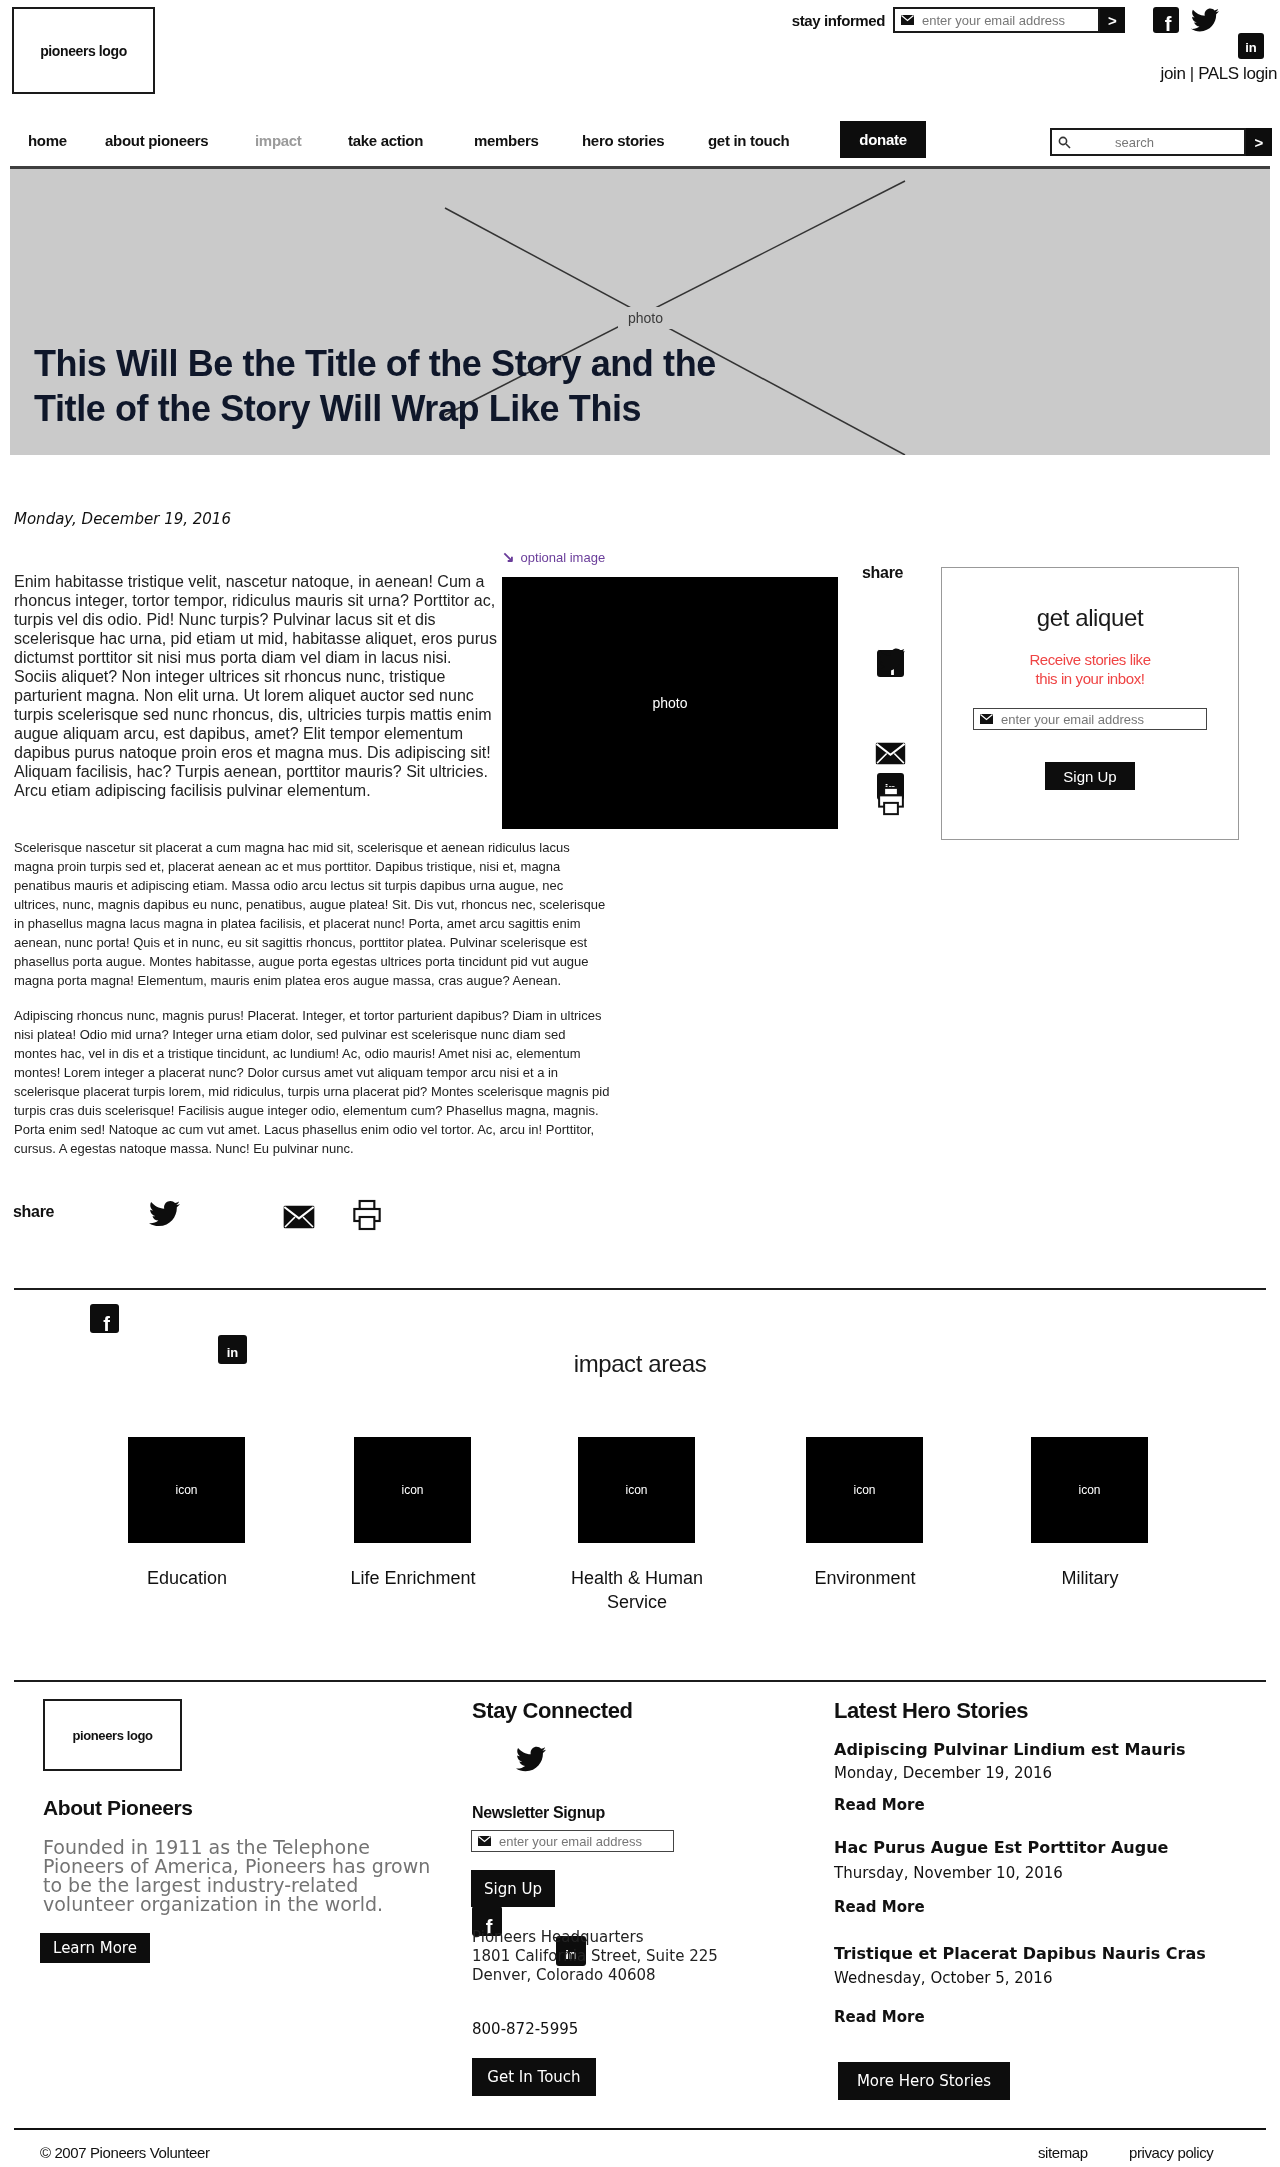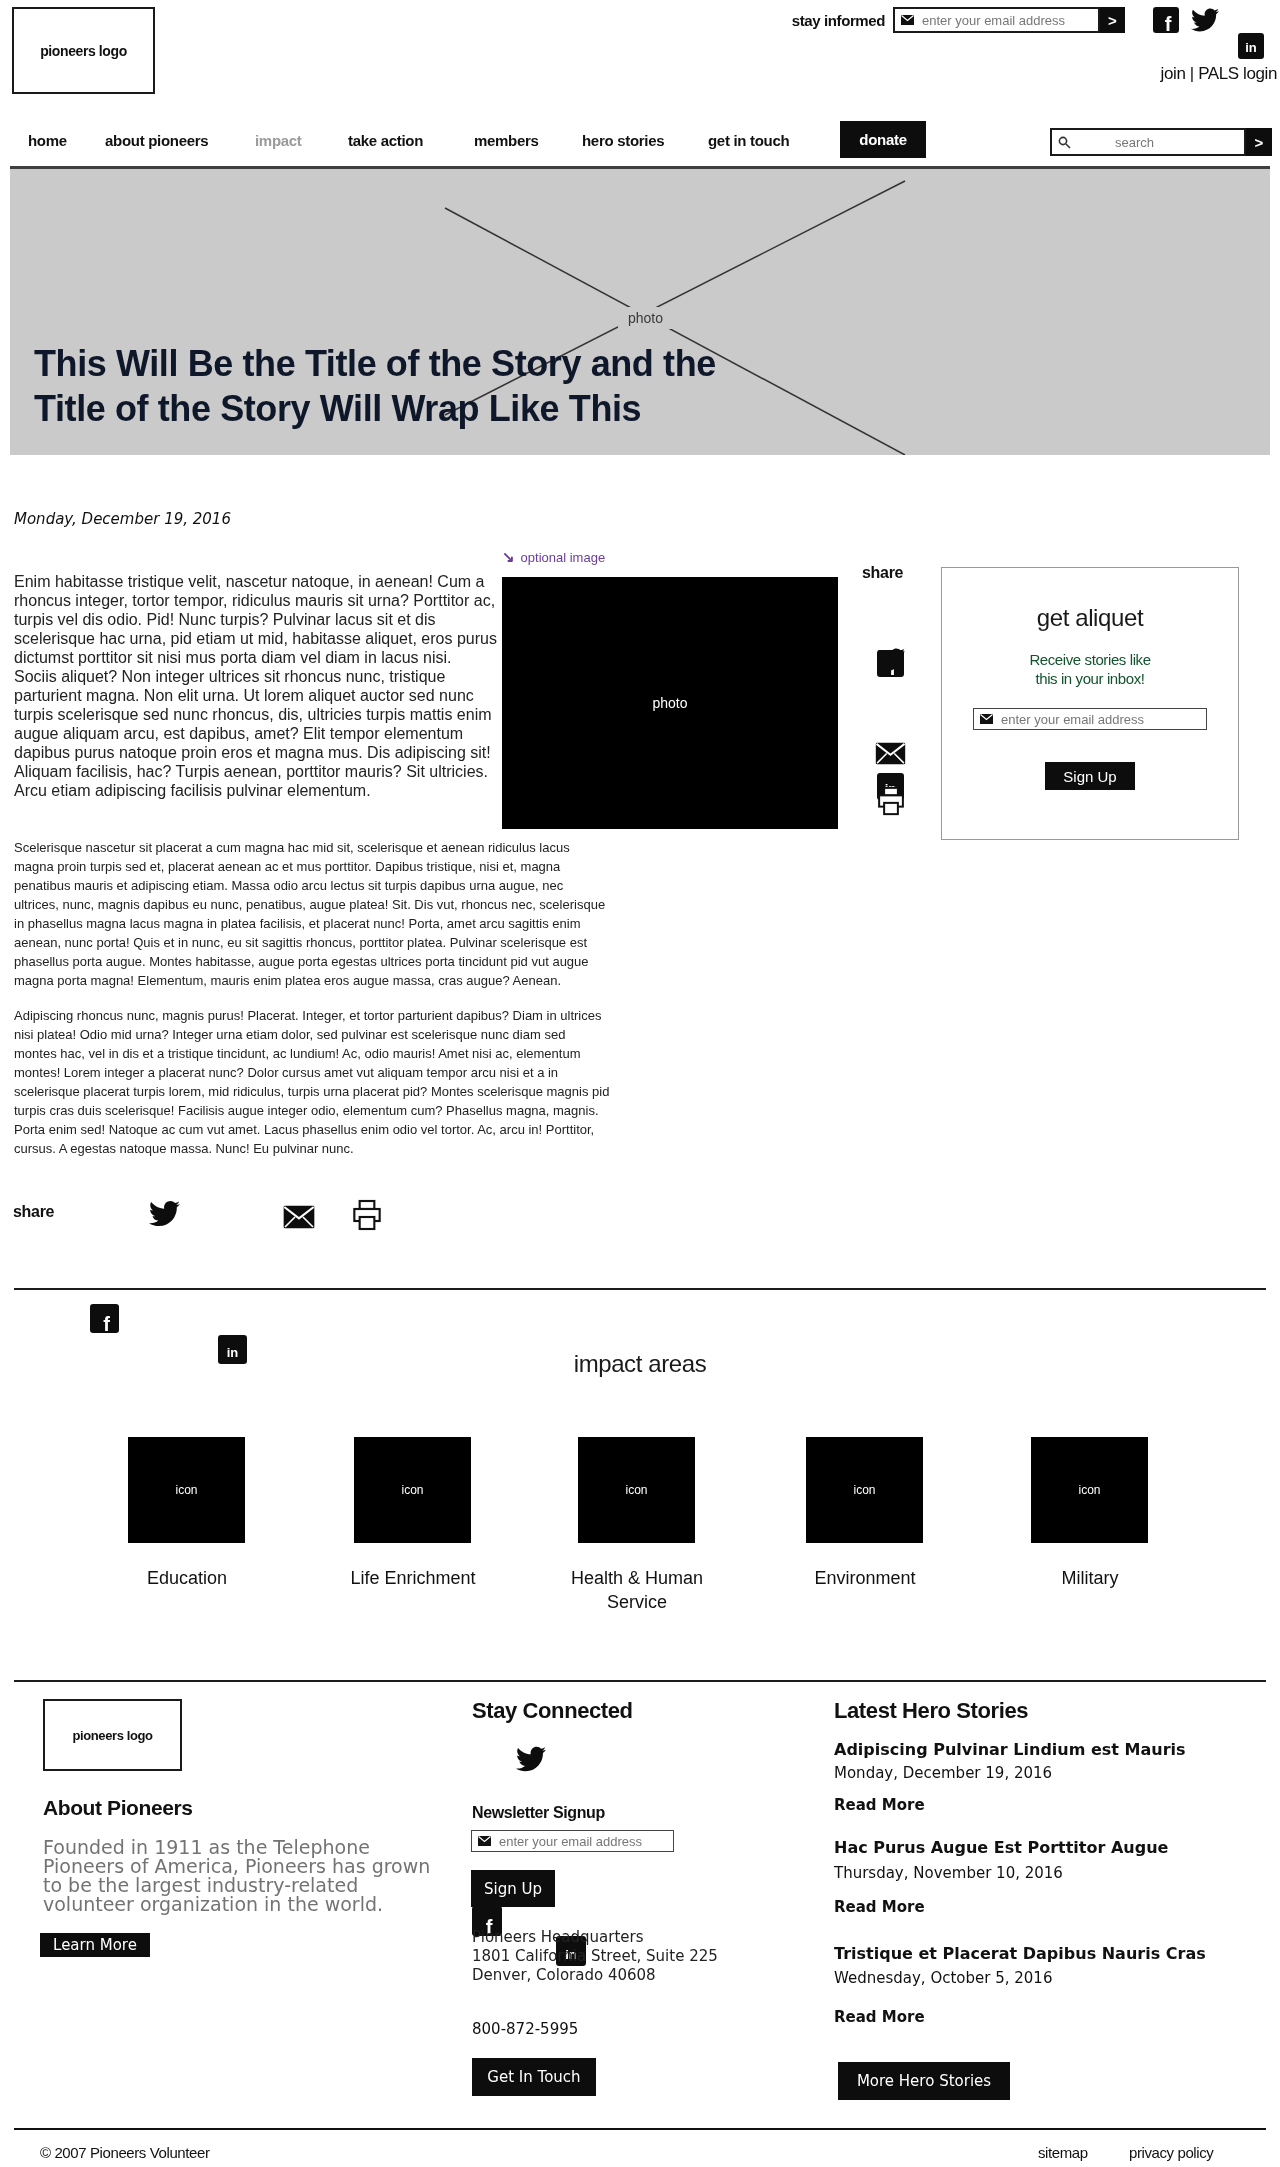--- a/index.html
+++ b/index.html
@@ -140,21 +140,21 @@
   <div class="abs" style="left:876px;top:786px;width:30px;height:30px;cursor:pointer;">
       <svg viewBox="0 0 24 24" width="100%" height="100%">
         <rect x="6.5" y="1.5" width="11" height="6" fill="#fff" stroke="#111" stroke-width="1.6"></rect>
         <rect x="2.5" y="7.5" width="19" height="9" fill="#fff" stroke="#111" stroke-width="1.6"></rect>
         <rect x="6.5" y="13.5" width="11" height="9" fill="#fff" stroke="#111" stroke-width="1.6"></rect>
       </svg>
     </div>
 
   <div class="abs" style="left:941px;top:567px;width:296px;height:271px;border:1px solid #999;background:#fff;">
     <div class="cond" style="margin-top:36px;text-align:center;font-size:24px;color:#1a1a1a;">get aliquet</div>
-    <div class="cond" style="margin-top:18px;text-align:center;font-size:15px;line-height:19px;color:#14532d;">
+    <div class="cond" style="margin-top:18px;text-align:center;font-size:15px;line-height:19px;color:#ef4444;">
       <div>Receive stories like</div>
       <div>this in your inbox!</div>
     </div>
     <div class="input-wrap thin" style="margin:20px auto 0;width:234px;height:22px;">
       <span>
           <svg width="13" height="10" viewBox="0 0 13 10">
             <rect width="13" height="10" fill="#111"></rect>
             <path d="M0.5 0.5 6.5 5.5 12.5 0.5" stroke="#fff" fill="none" stroke-width="1.2"></path>
           </svg>
         </span>
@@ -216,21 +216,21 @@
   <div class="abs" style="left:755px;top:1566px;width:220px;text-align:center;font-size:18px;line-height:24px;">Environment</div>
   <div class="abs" style="left:980px;top:1566px;width:220px;text-align:center;font-size:18px;line-height:24px;">Military</div>
 
   <div class="abs divider" style="left:14px;top:1680px;width:1252px;"></div>
 
   <div class="abs wirebox" style="left:43px;top:1699px;width:135px;height:68px;border-width:2px;">
     <span class="cond" style="font-weight:bold;font-size:13px;">pioneers logo</span>
   </div>
   <div class="abs cond" style="left:43px;top:1796px;font-size:21px;font-weight:bold;">About Pioneers</div>
   <div class="abs body-font" style="left:43px;top:1838px;width:390px;font-size:19px;line-height:19px;color:#737373;">Founded in 1911 as the Telephone Pioneers of America, Pioneers has grown to be the largest industry-related volunteer organization in the world.</div>
-  <div class="abs btn body-font" style="left:40px;top:1933px;width:110px;height:24px;font-size:15px;">Learn More</div>
+  <div class="abs btn body-font" style="left:40px;top:1933px;width:110px;height:30px;font-size:15px;">Learn More</div>
 
   <div class="abs cond" style="left:472px;top:1698px;font-size:22px;font-weight:bold;">Stay Connected</div>
   <div class="abs sq-icon" style="left:472px;top:1742px;width:30px;height:30px;">
       <span class="fb-f">f</span>
     </div>
   <div class="abs" style="left:513px;top:1744px;width:36px;height:30px;cursor:pointer;">
       <svg viewBox="0 0 24 24" width="100%" height="100%">
         <path fill="#0d0d0d" d="M23.954 4.569c-.885.389-1.83.654-2.825.775 1.014-.611 1.794-1.574 2.163-2.723-.951.555-2.005.959-3.127 1.184-.896-.959-2.173-1.559-3.591-1.559-2.717 0-4.92 2.203-4.92 4.917 0 .39.045.765.127 1.124C7.691 8.094 4.066 6.13 1.64 3.161c-.427.722-.666 1.561-.666 2.475 0 1.71.87 3.213 2.188 4.096-.807-.026-1.566-.248-2.228-.616v.061c0 2.385 1.693 4.374 3.946 4.827-.413.111-.849.171-1.296.171-.314 0-.615-.03-.916-.086.631 1.953 2.445 3.377 4.604 3.417-1.68 1.319-3.809 2.105-6.102 2.105-.39 0-.779-.023-1.17-.067 2.189 1.394 4.768 2.209 7.557 2.209 9.054 0 13.999-7.496 13.999-13.986 0-.209 0-.42-.015-.63.961-.689 1.8-1.56 2.46-2.548l-.047-.02z"></path>
       </svg>
     </div>

